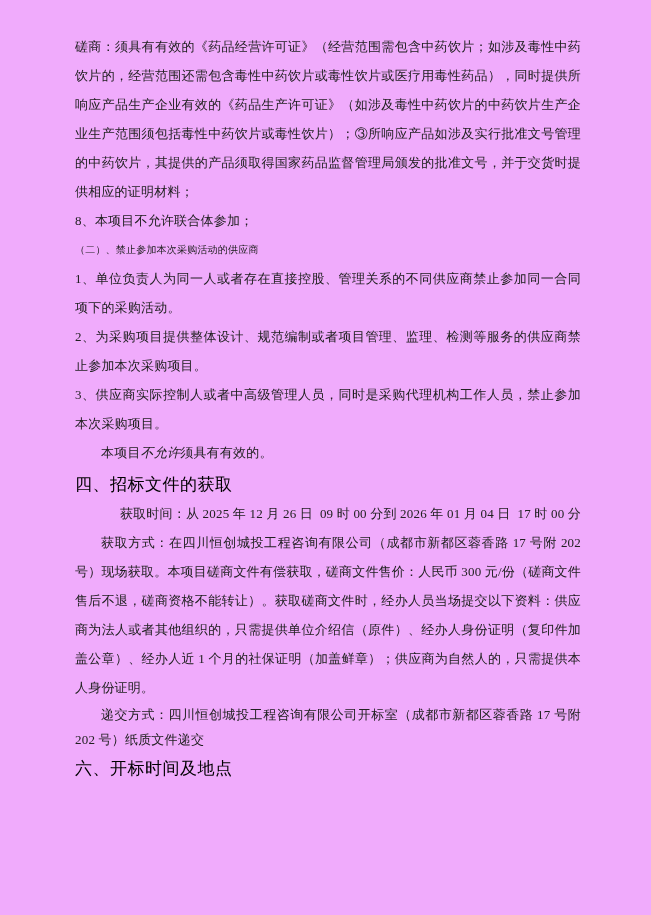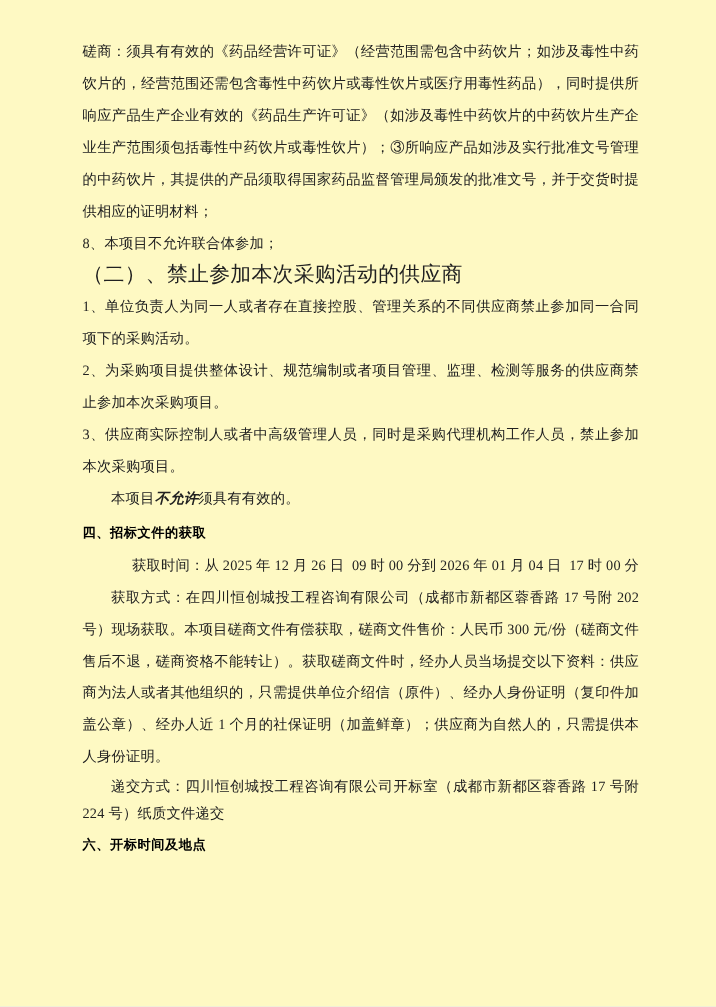--- a/index.html
+++ b/index.html
@@ -5,21 +5,21 @@
   html, body {
     margin: 0;
     padding: 0;
     background: #e8e8e8;
   }
   .page {
     position: relative;
     width: 651px;
     height: 915px;
     margin: 0 auto;
-    background: #fef9c3;
+    background: #f0abfc;
     overflow: hidden;
     font-family: "Liberation Serif", "DejaVu Serif", serif;
     color: #212121;
     box-sizing: border-box;
     padding: 32px 70px 0 75px;
   }
   .content {
     width: 506px;
   }
   p {
@@ -32,41 +32,40 @@
   p.indent {
     text-indent: 2em;
   }
   p.single {
     text-align: right;
     white-space: pre-wrap;
   }
   .h-num {
     margin: 0;
     padding-top: 3px;
-    font-size: 12px;
-    font-weight: bold;
+    font-size: 17px;
+    font-weight: normal;
     color: #000000;
     line-height: 29px;
     letter-spacing: 0.5px;
   }
   .subhead {
     margin: 0;
-    font-size: 19px;
+    font-size: 10px;
     line-height: 29px;
     letter-spacing: 0.2px;
   }
   .tight p, .tight .h-num {
     line-height: 25px;
   }
   .tight .h-num {
     padding-top: 4px;
   }
   .em-italic {
     font-style: italic;
-    font-weight: bold;
   }
 </style>
 </head>
 <body>
 
 <div class="page">
   <div class="content">
 
     <p>磋商：须具有有效的《药品经营许可证》（经营范围需包含中药饮片；如涉及毒性中药饮片的，经营范围还需包含毒性中药饮片或毒性饮片或医疗用毒性药品），同时提供所响应产品生产企业有效的《药品生产许可证》（如涉及毒性中药饮片的中药饮片生产企业生产范围须包括毒性中药饮片或毒性饮片）；③所响应产品如涉及实行批准文号管理的中药饮片，其提供的产品须取得国家药品监督管理局颁发的批准文号，并于交货时提供相应的证明材料；</p>
 
@@ -87,20 +86,20 @@
     <p class="h-num">四、招标文件的获取</p>
 
     <p class="indent single">获取时间：从 2025 年 12 月 26 日  09 时 00 分到 2026 年 01 月 04 日  17 时 00 分</p>
 
     <p class="indent">获取方式：在四川恒创城投工程咨询有限公司（成都市新都区蓉香路 17 号附 202 号）现场获取。本项目磋商文件有偿获取，磋商文件售价：人民币 300 元/份（磋商文件售后不退，磋商资格不能转让）。获取磋商文件时，经办人员当场提交以下资料：供应商为法人或者其他组织的，只需提供单位介绍信（原件）、经办人身份证明（复印件加盖公章）、经办人近 1 个月的社保证明（加盖鲜章）；供应商为自然人的，只需提供本人身份证明。</p>
 
     <div class="tight">
 
 
 
-      <p class="indent">递交方式：四川恒创城投工程咨询有限公司开标室（成都市新都区蓉香路 17 号附 224 号）纸质文件递交</p>
+      <p class="indent">递交方式：四川恒创城投工程咨询有限公司开标室（成都市新都区蓉香路 17 号附 202 号）纸质文件递交</p>
 
       <p class="h-num">六、开标时间及地点</p>
 
     </div>
 
   </div>
 </div>
 
 </body></html>

